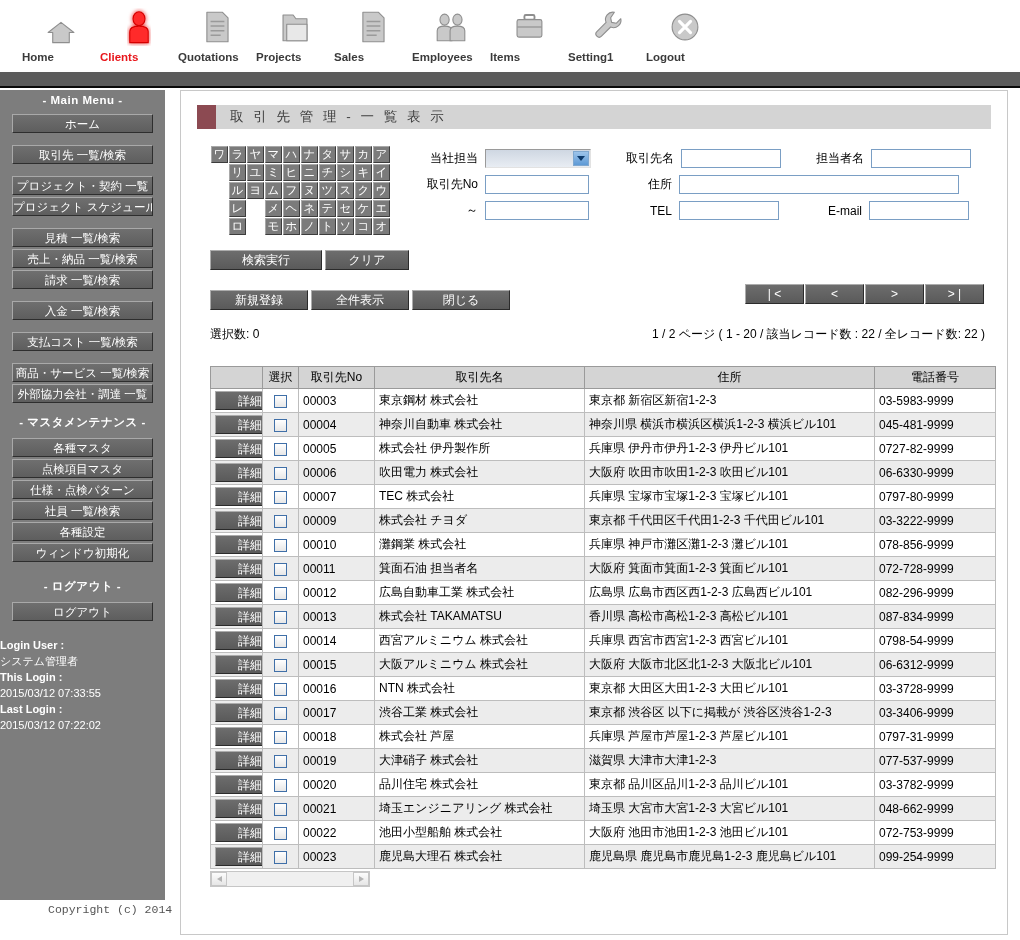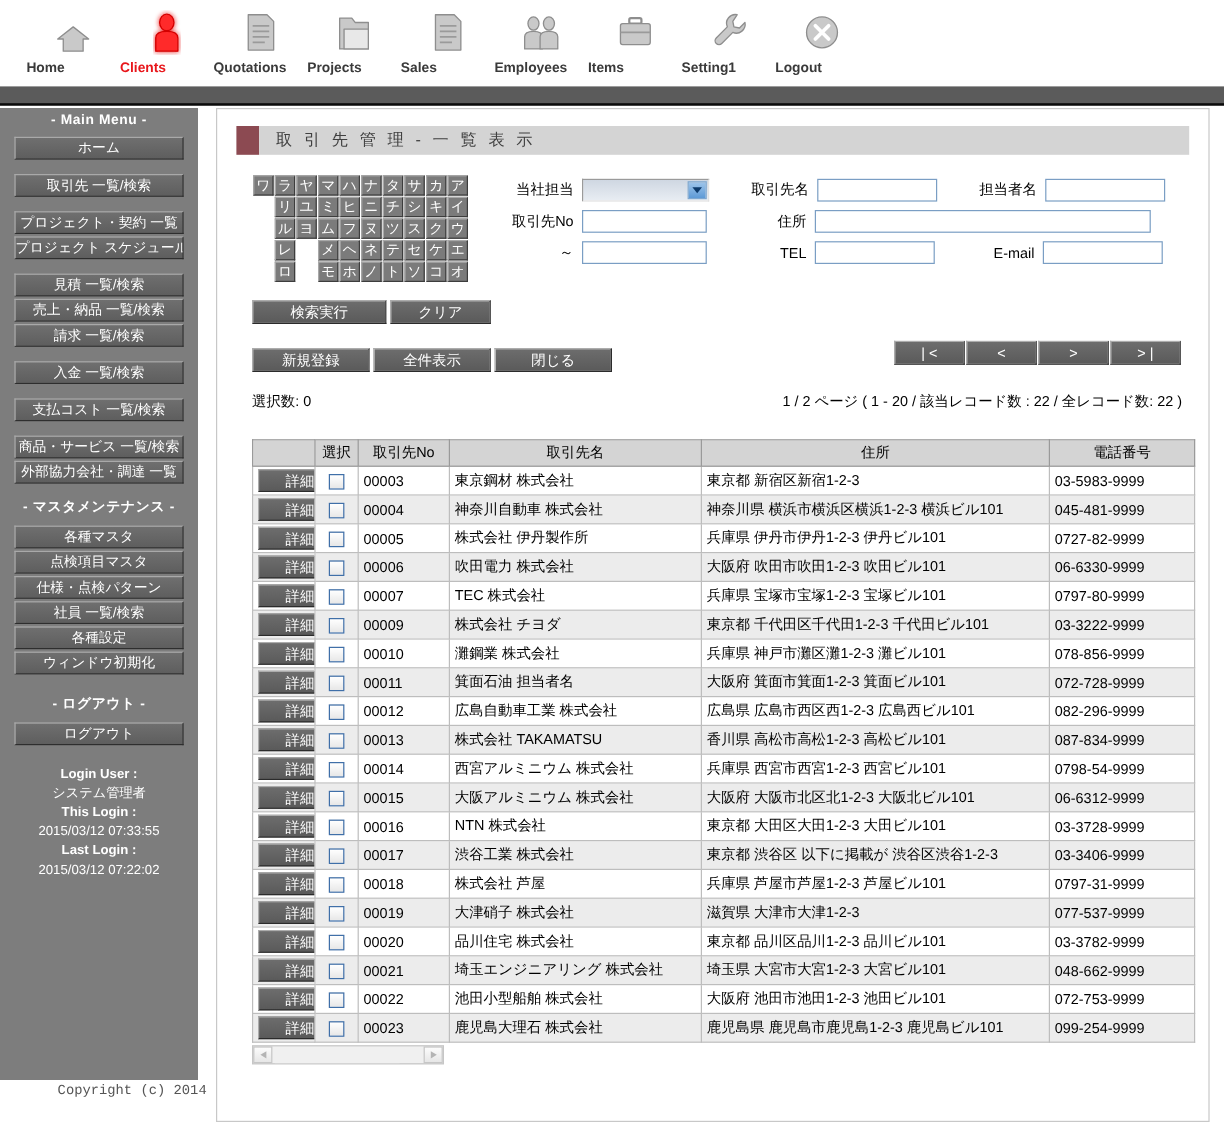--- a/index.html
+++ b/index.html
@@ -52,21 +52,21 @@
   .sb-btn {
     display:block; width:141px; margin:0 auto 2px auto;
     height:19px; line-height:18px;
     background:linear-gradient(#6f6f6f,#5e5e5e);
     border-top:1px solid #a9a9a9; border-left:1px solid #a9a9a9;
     border-right:1px solid #2e2e2e; border-bottom:1px solid #2e2e2e;
     color:#ffffff; text-align:center; font-size:11.5px;
     cursor:pointer; white-space:nowrap; overflow:hidden;
   }
   .sb-gap { height:11px; }
-  .sb-info { text-align:center; margin-top:16px; line-height:16px; }
+  .sb-info { margin-top:16px; line-height:16px; }
   .sb-info .lbl { font-weight:bold; font-size:11px; }
   .sb-info .val { font-size:11px; }
 
   
   #footer {
     position:absolute; left:0; top:900px; width:1020px; height:40px;
     background:#ffffff;
   }
   #copyright {
     position:absolute; left:48px; top:903px;

